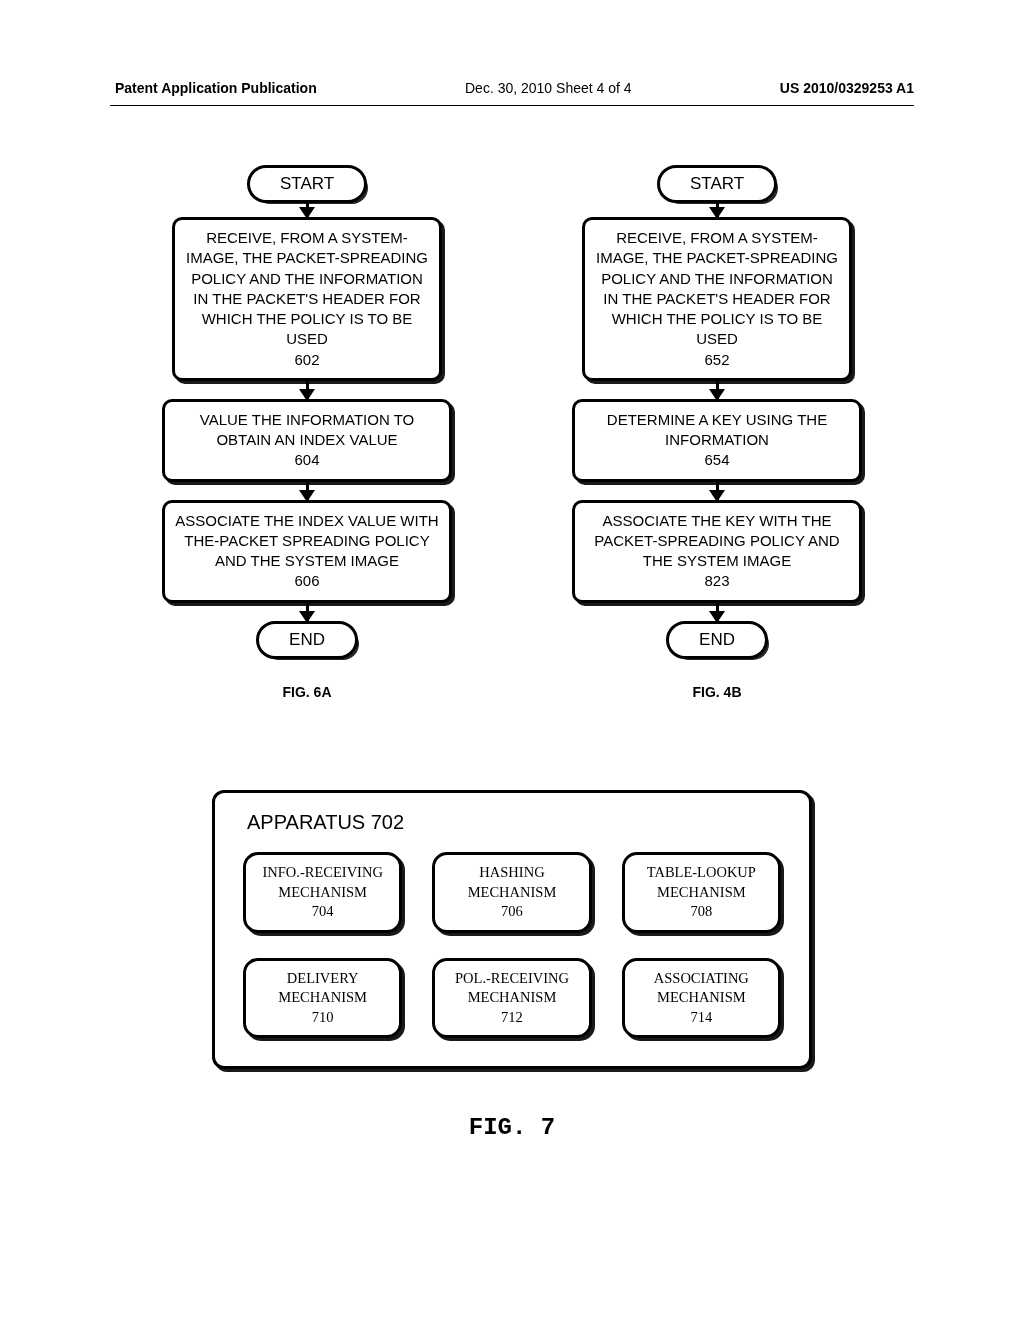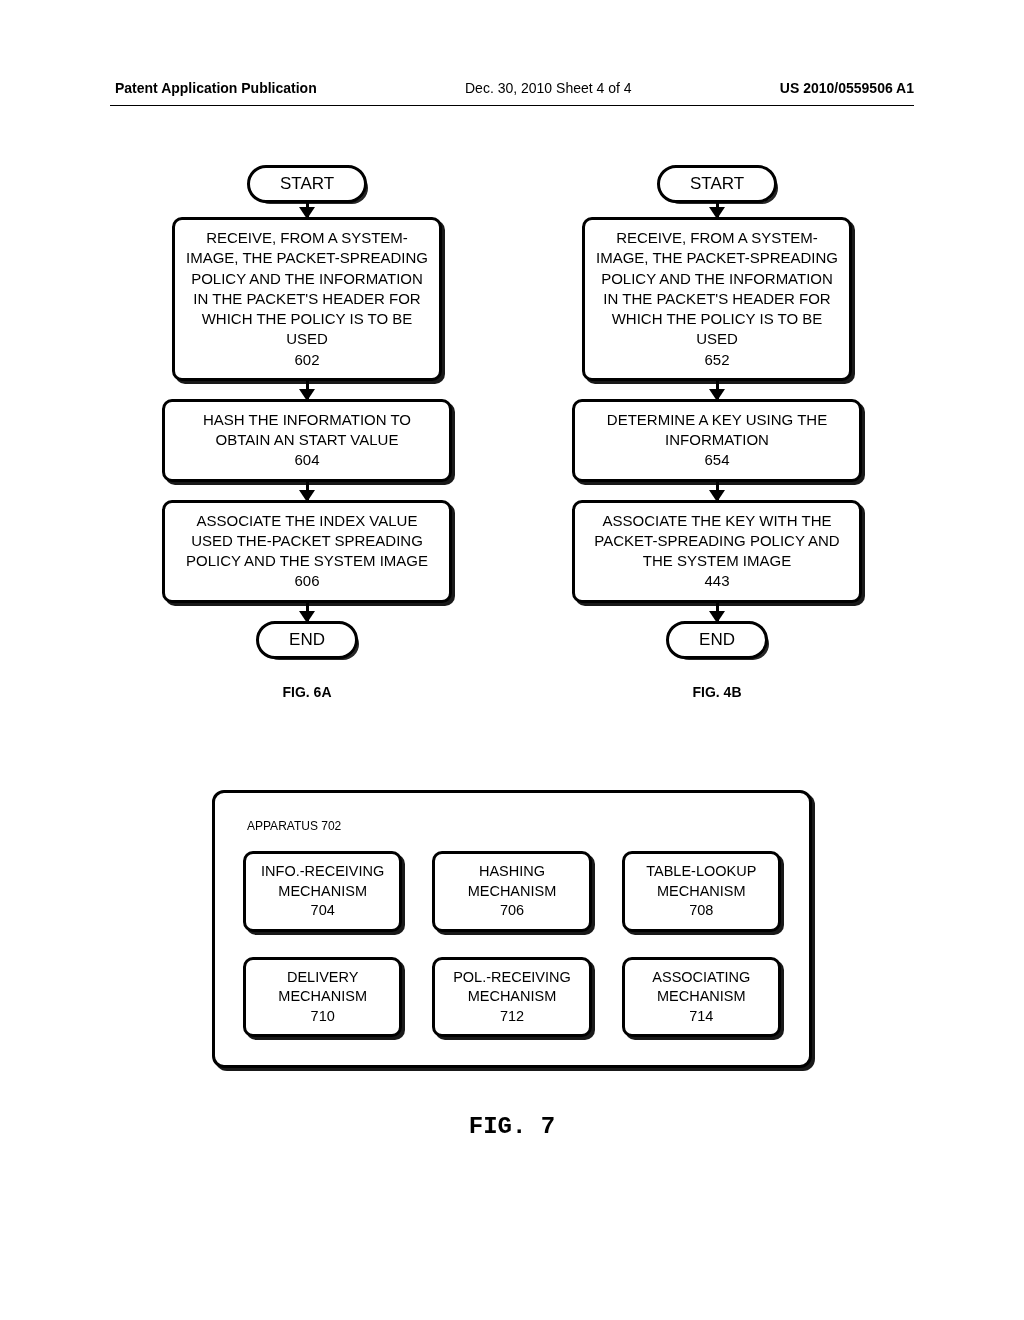--- a/index.html
+++ b/index.html
@@ -126,74 +126,74 @@
     }
     .apparatus-box {
       border: 3px solid black;
       border-radius: 12px;
       padding: 18px 28px 28px 28px;
       width: 600px;
       box-shadow: 3px 3px 0 rgba(0,0,0,0.9);
       background: white;
     }
     .apparatus-title {
-      font-size: 12px;
+      font-size: 20px;
       margin-bottom: 18px;
       margin-left: 4px;
-      margin-top: 8px;
     }
     .mechanism-grid {
       display: grid;
       grid-template-columns: repeat(3, 1fr);
       gap: 25px 30px;
     }
     .mechanism-box {
       border: 3px solid black;
-      border-radius: 10px;
+      border-radius: 15px;
       padding: 8px 8px;
       text-align: center;
       font-size: 14.5px;
       line-height: 1.35;
       background: white;
       box-shadow: 3px 3px 0 rgba(0,0,0,0.9);
+      font-family: Liberation Serif, serif;
     }
     .fig7-label {
       font-weight: bold;
       font-size: 24px;
       margin-top: 45px;
       font-family: Liberation Mono, monospace;
     }
   </style>
 </head>
 <body>
 
 <div class="header">
   <span class="header-left">Patent Application Publication</span>
   <span class="header-center">Dec. 30, 2010  Sheet 4 of 4</span>
-  <span class="header-right">US 2010/0559506 A1</span>
+  <span class="header-right">US 2010/0329253 A1</span>
 </div>
 <div class="hr-line"></div>
 
 <div class="flowchart-container">
 
   <div class="flowchart">
     <div class="terminal">START</div>
     <div class="arrow-down short"></div>
     <div class="process-box">
       <span>RECEIVE, FROM A SYSTEM-IMAGE, THE PACKET-SPREADING POLICY AND THE INFORMATION IN THE PACKET'S HEADER FOR WHICH THE POLICY IS TO BE USED</span><br>
       <span>602</span>
     </div>
     <div class="arrow-down"></div>
     <div class="process-box small">
-      <span>HASH THE INFORMATION TO OBTAIN AN START VALUE</span><br>
+      <span>VALUE THE INFORMATION TO OBTAIN AN INDEX VALUE</span><br>
       <span>604</span>
     </div>
     <div class="arrow-down"></div>
     <div class="process-box small">
-      <span>ASSOCIATE THE INDEX VALUE USED THE-PACKET SPREADING POLICY AND THE SYSTEM IMAGE</span><br>
+      <span>ASSOCIATE THE INDEX VALUE WITH THE-PACKET SPREADING POLICY AND THE SYSTEM IMAGE</span><br>
       <span>606</span>
     </div>
     <div class="arrow-down"></div>
     <div class="terminal">END</div>
     <div class="fig-label">FIG. 6A</div>
   </div>
 
   <div class="flowchart">
     <div class="terminal">START</div>
     <div class="arrow-down short"></div>
@@ -202,21 +202,21 @@
       <span>652</span>
     </div>
     <div class="arrow-down"></div>
     <div class="process-box small">
       <span>DETERMINE A KEY USING THE INFORMATION</span><br>
       <span>654</span>
     </div>
     <div class="arrow-down"></div>
     <div class="process-box small">
       <span>ASSOCIATE THE KEY WITH THE PACKET-SPREADING POLICY AND THE SYSTEM IMAGE</span><br>
-      <span>443</span>
+      <span>823</span>
     </div>
     <div class="arrow-down"></div>
     <div class="terminal">END</div>
     <div class="fig-label">FIG. 4B</div>
   </div>
 
 </div>
 
 <div class="apparatus-container">
   <div class="apparatus-box">

